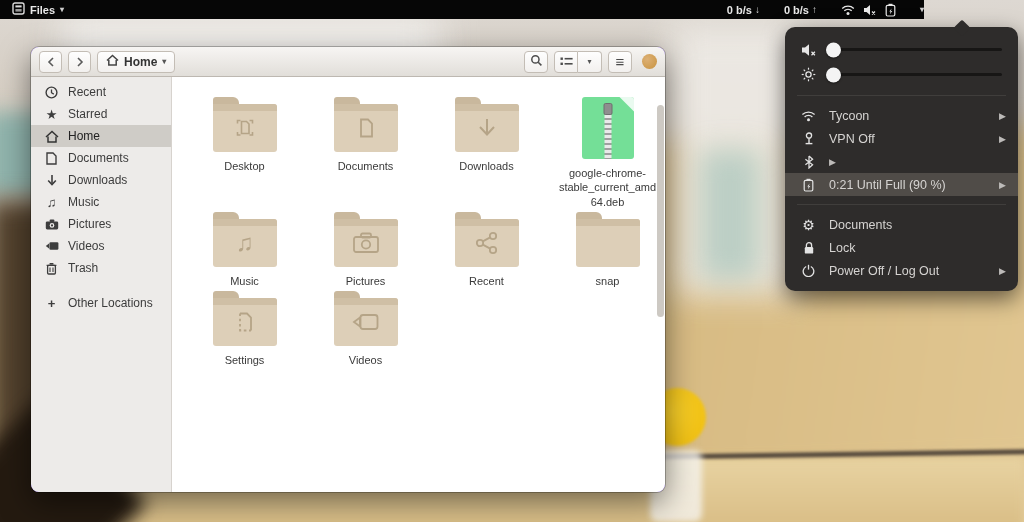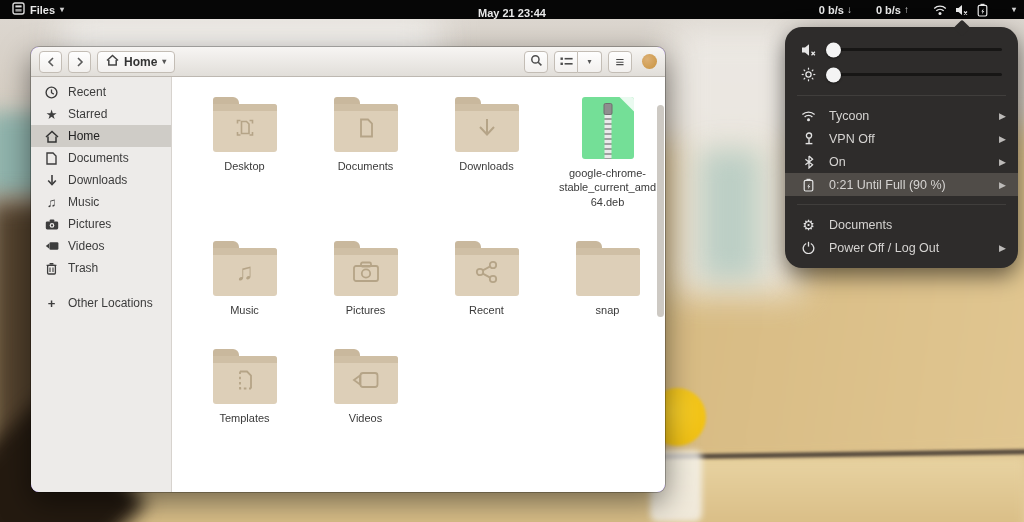--- a/index.html
+++ b/index.html
@@ -16,26 +16,26 @@
   .b-bright    { left:330px; top:225px; width:190px; height:170px; background:#f7f3ea; filter:blur(20px); opacity:.8; }
   .b-wallright { left:672px; top:25px; width:130px; height:270px; background:#efece7; filter:blur(16px); opacity:.85; }
   .b-tealright { left:700px; top:150px; width:60px; height:130px; background:#9cc0b8; filter:blur(14px); opacity:.6; }
   .b-plank     { left:0; top:458px; width:1024px; height:70px; background:linear-gradient(180deg,#e8d3a2,#d9bd85); filter:blur(4px); }
   .plank-line  { left:635px; top:452px; width:395px; height:5px; background:#55493c; filter:blur(1.5px); transform:rotate(-0.8deg); }
   .b-wedge     { left:-34px; top:428px; width:150px; height:150px; background:#241a10; filter:blur(9px); transform:rotate(45deg); }
   .b-lemon     { left:648px; top:388px; width:58px; height:58px; background:radial-gradient(circle at 40% 40%,#f8cf2a,#eebc0c); border-radius:50%; filter:blur(1.5px); }
   .b-glass     { left:650px; top:450px; width:52px; height:72px; background:rgba(246,245,241,.78); border-radius:8px; filter:blur(3px); }
 
   
-  .topbar { position:fixed; left:0; top:0; width:1024px; height:19px; background:#060606;
-    display:flex; align-items:flex-end; color:#e8e8e8; font-size:11px; font-weight:bold; z-index:40; }
+  .topbar { position:fixed; left:0; top:0; width:924px; height:19px; background:#060606;
+    display:flex; align-items:center; color:#e8e8e8; font-size:11px; font-weight:bold; z-index:40; }
   .tb-left { display:flex; align-items:center; gap:5px; padding-left:12px; height:100%; }
   .tb-caret { font-size:8px; color:#cfcfcf; }
   .tb-clock { position:absolute; left:0; right:0; text-align:center; pointer-events:none; }
-  .tb-right { margin-left:auto; display:flex; align-items:center; gap:24px; padding-right:8px; height:100%; }
+  .tb-right { margin-left:auto; display:flex; align-items:center; gap:24px; height:100%; }
   .tb-net { display:flex; align-items:center; gap:3px; font-weight:bold; }
   .tb-arrow { font-size:10px; color:#d8d8d8; }
   .tb-icons { display:flex; align-items:center; gap:8px; }
   .tb-icons svg { display:block; }
 
   
   .window { position:absolute; left:31px; top:47px; width:634px; height:445px;
     border-radius:8px; box-shadow:0 10px 30px rgba(0,0,0,.5), 0 0 0 1px rgba(0,0,0,.25);
     display:flex; flex-direction:column; overflow:hidden; z-index:10; background:#8b5cf6; }
   .headerbar { height:30px; flex:0 0 30px; background:linear-gradient(#f7f5f3,#e1ded9);
@@ -59,21 +59,21 @@
   .sb-item { height:22px; display:flex; align-items:center; gap:9px; padding-left:13px;
     font-size:12px; color:#3c3c3c; cursor:default; }
   .sb-item.selected { background:#cfccc7; color:#222; }
   .sb-item .sb-ic { width:15px; display:flex; justify-content:center; align-items:center; color:#3d3d3d; }
   .sb-item.other { margin-top:13px; }
   .sb-star { font-size:13px; line-height:1; }
   .sb-music { font-size:13px; line-height:1; }
   .sb-plus { font-size:13px; font-weight:bold; line-height:1; color:#3d3d3d; }
 
   .content { flex:1; background:#fff; position:relative; overflow:hidden; }
-  .grid { display:grid; grid-template-columns:repeat(4,121px); padding:17px 0 0 12px; row-gap:29px; }
+  .grid { display:grid; grid-template-columns:repeat(4,121px); padding:17px 0 0 12px; row-gap:0; }
   .file-item { display:flex; flex-direction:column; align-items:center; gap:7px; width:121px; }
   .file-label { font-size:11px; color:#3a3a3a; text-align:center; line-height:1.3; max-width:100px; overflow-wrap:anywhere; }
 
   .folder { position:relative; width:64px; height:48px; margin-top:10px; background:#ddcfb8;
     border-radius:2px 3px 3px 3px; display:flex; align-items:center; justify-content:center; }
   .folder::before { content:""; position:absolute; left:0; top:-7px; width:26px; height:8px;
     background:#c9b89d; border-radius:3px 6px 0 0; }
   .folder::after { content:""; position:absolute; left:0; top:0; width:100%; height:7px;
     background:#cfbfa5; border-radius:0 3px 0 0; }
   .glyph { position:relative; z-index:2; color:#b5a487; display:flex; align-items:center; justify-content:center; }
@@ -84,21 +84,21 @@
     background:#fff; clip-path:polygon(100% 0,0 0,100% 100%); opacity:.85; }
   .zipper { position:absolute; left:50%; top:8px; transform:translateX(-50%); width:7px; height:54px;
     background:repeating-linear-gradient(180deg,#e9e9e9 0 3px,#9f9f9f 3px 5px); }
   .zip-pull { position:absolute; left:50%; top:6px; transform:translateX(-50%); width:9px; height:12px;
     background:#8e8e8e; border:1px solid #6f6f6f; border-radius:2px; z-index:3; }
   .scrollbar { position:absolute; right:1px; top:4px; bottom:4px; width:7px; }
   .scroll-thumb { position:absolute; top:6%; height:52%; width:7px; border-radius:4px; background:#cdc9c3; }
 
   
   .sysmenu { position:absolute; left:785px; top:27px; width:233px; background:#2e2c2b;
-    border-radius:17px; box-shadow:0 8px 22px rgba(0,0,0,.55); color:#d6d4d2; z-index:50;
+    border-radius:10px; box-shadow:0 8px 22px rgba(0,0,0,.55); color:#d6d4d2; z-index:50;
     padding:10px 0 9px 0; font-size:12.5px; }
   .sysmenu::before { content:""; position:absolute; top:-5px; left:171px; width:12px; height:12px;
     background:#2e2c2b; transform:rotate(45deg); border-radius:2px; }
   .slider-row { display:flex; align-items:center; height:25px; padding:0 16px 0 15px; gap:11px; }
   .slider-row .mi-ic { width:17px; display:flex; justify-content:center; color:#e6e6e6; }
   .slider-track { position:relative; flex:1; height:3px; background:#171615; border-radius:2px; }
   .slider-knob { position:absolute; left:-2px; top:50%; transform:translateY(-50%);
     width:15px; height:15px; border-radius:50%; background:#f4f4f4; box-shadow:0 1px 2px rgba(0,0,0,.5); }
   .menu-sep { height:1px; background:#403e3c; margin:8px 12px; }
   .menu-item { display:flex; align-items:center; height:23px; padding:0 12px 0 15px; gap:12px; cursor:default; }
@@ -131,21 +131,20 @@
     <span>
       <svg width="13" height="13" viewBox="0 0 13 13">
           <rect x="1" y="1" width="11" height="11" rx="2" fill="none" stroke="#dcdcdc" stroke-width="1.4"></rect>
           <rect x="3.4" y="3.4" width="6.2" height="2" fill="#dcdcdc"></rect>
           <rect x="3.4" y="7" width="6.2" height="2.6" fill="#9a9a9a"></rect>
         </svg>
     </span>
     <span>Files</span>
     <span class="tb-caret">▾</span>
   </div>
-  <div class="tb-clock">May 21 23:44</div>
   <div class="tb-right">
     <span class="tb-net">
       <span>0 b/s</span>
       <span class="tb-arrow">↓</span>
     </span>
     <span class="tb-net">
       <span>0 b/s</span>
       <span class="tb-arrow">↑</span>
     </span>
     <span class="tb-icons">
@@ -390,21 +389,21 @@
 
         <div class="file-item">
           <div class="folder">
             <span class="glyph">
               <svg width="26" height="26" viewBox="0 0 26 26">
                   <path d="M8 4.5h7l4 4v13" fill="none" stroke="#b5a487" stroke-width="1.8"></path>
                   <path d="M8 4.5v17h11" fill="none" stroke="#b5a487" stroke-width="1.8" stroke-dasharray="2.6 2.6"></path>
                 </svg>
             </span>
           </div>
-          <div class="file-label">Templates</div>
+          <div class="file-label">Settings</div>
         </div>
         <div class="file-item">
           <div class="folder">
             <span class="glyph">
               <svg width="28" height="20" viewBox="0 0 28 20">
                   <polygon points="2,10 8,5.5 8,14.5" fill="none" stroke="#b5a487" stroke-width="1.8"></polygon>
                   <rect x="8.5" y="3" width="17" height="14" rx="2.5" fill="none" stroke="#b5a487" stroke-width="1.8"></rect>
                 </svg>
             </span>
           </div>
@@ -474,21 +473,20 @@
     </span>
     <span class="mi-label">VPN Off</span>
     <span class="mi-arrow">▶</span>
   </div>
   <div class="menu-item">
     <span class="mi-ic">
       <svg width="10" height="14" viewBox="0 0 10 14">
           <path d="M5 1v12l3.6-3.2L1.4 4.2M5 1l3.6 3.2L1.4 9.8" fill="none" stroke="#e3e3e3" stroke-width="1.25"></path>
         </svg>
     </span>
-    <span class="mi-label">On</span>
     <span class="mi-arrow">▶</span>
   </div>
   <div class="menu-item selected">
     <span class="mi-ic">
       <svg width="11" height="14" viewBox="0 0 11 14">
           <rect x="3.5" y="0.8" width="4" height="1.6" fill="#e3e3e3"></rect>
           <rect x="1.2" y="2.4" width="8.6" height="10.6" rx="1.4" fill="none" stroke="#e3e3e3" stroke-width="1.2"></rect>
           <polygon points="6.6,5.5 4.3,8.6 5.6,8.6 4.9,11.2 7.3,8 5.9,8" fill="#e3e3e3"></polygon>
         </svg>
     </span>
@@ -497,20 +495,29 @@
   </div>
 
   <div class="menu-sep"></div>
 
   <div class="menu-item">
     <span class="mi-ic gear-char">⚙</span>
     <span class="mi-label">Documents</span>
   </div>
   <div class="menu-item">
     <span class="mi-ic">
+      <svg width="12" height="14" viewBox="0 0 12 14">
+          <path d="M3.4 6V4.2a2.6 2.6 0 0 1 5.2 0V6" fill="none" stroke="#e3e3e3" stroke-width="1.3"></path>
+          <rect x="1.8" y="6" width="8.4" height="6.6" rx="1.2" fill="#e3e3e3"></rect>
+        </svg>
+    </span>
+    <span class="mi-label">Lock</span>
+  </div>
+  <div class="menu-item">
+    <span class="mi-ic">
       <svg width="13" height="13" viewBox="0 0 13 13">
           <path d="M4.2 2.5a5.3 5.3 0 1 0 4.6 0" fill="none" stroke="#e3e3e3" stroke-width="1.3"></path>
           <line x1="6.5" y1="0.8" x2="6.5" y2="5.6" stroke="#e3e3e3" stroke-width="1.3"></line>
         </svg>
     </span>
     <span class="mi-label">Power Off / Log Out</span>
     <span class="mi-arrow">▶</span>
   </div>
 </div>
 

